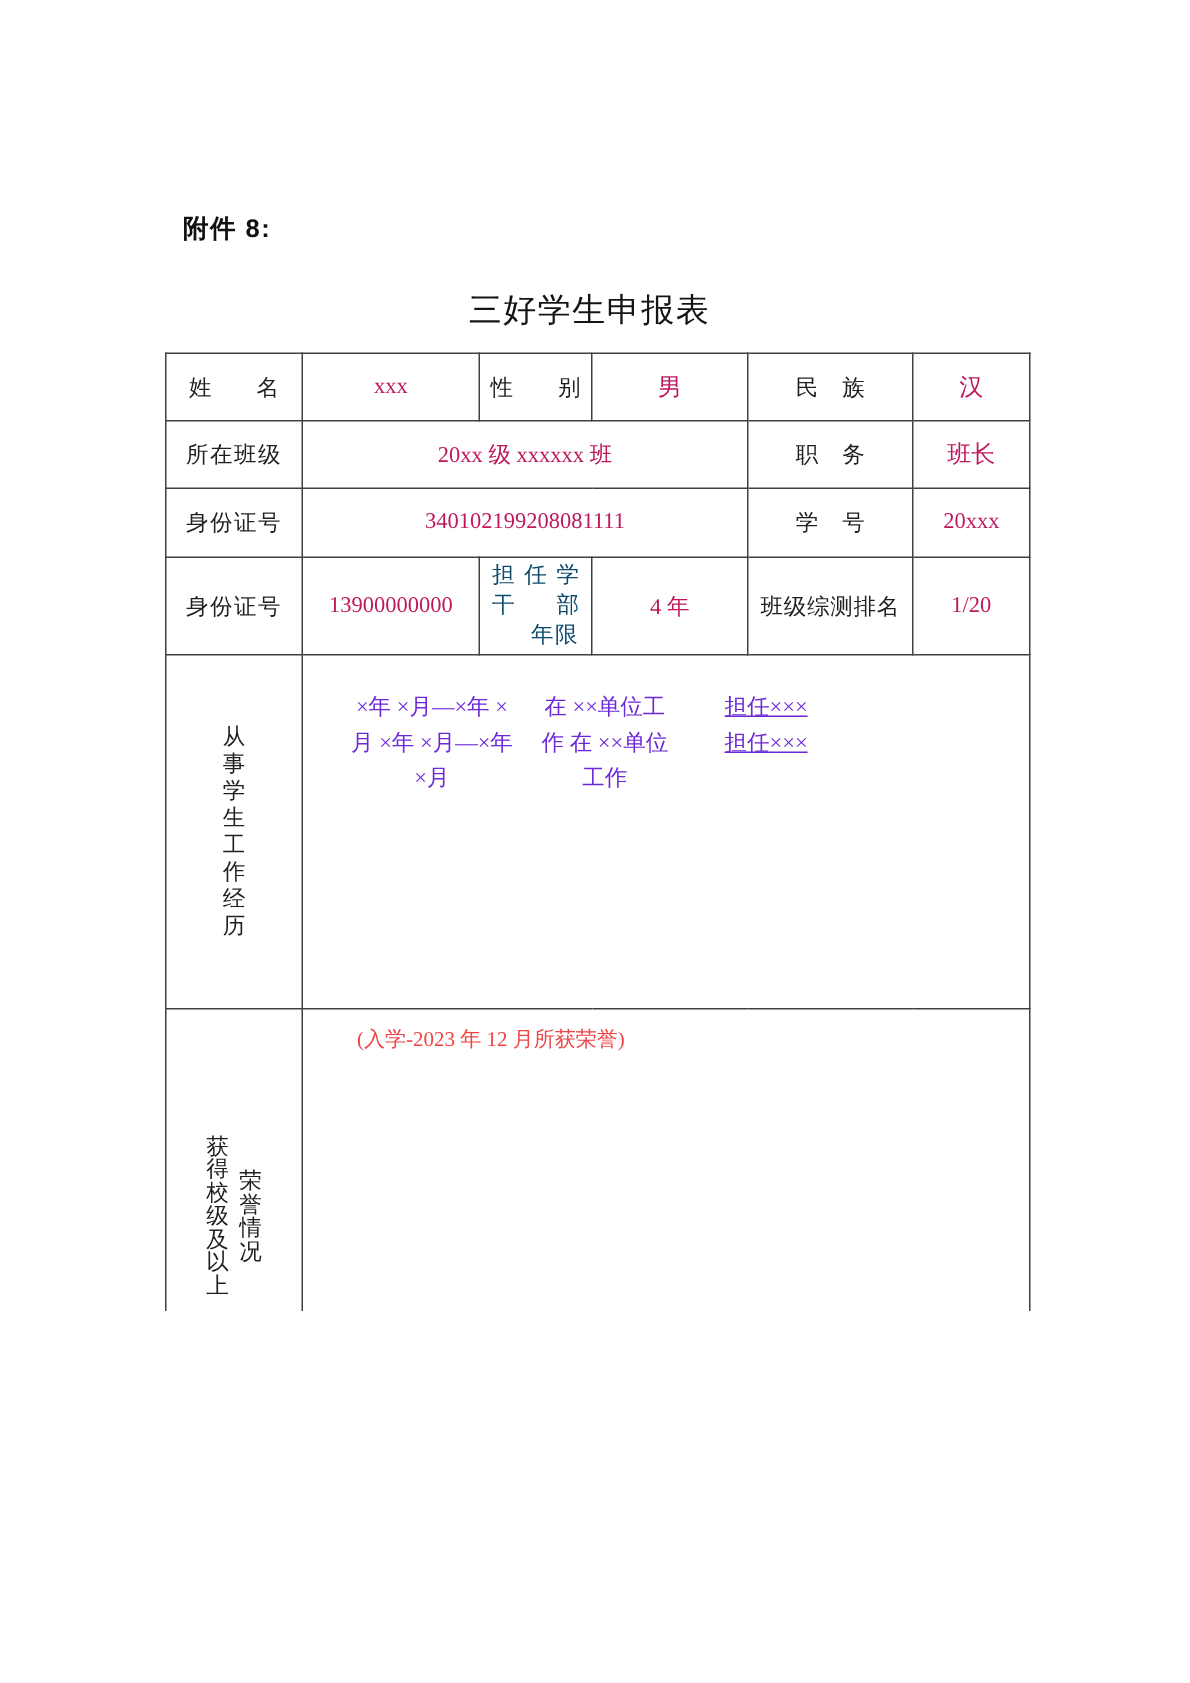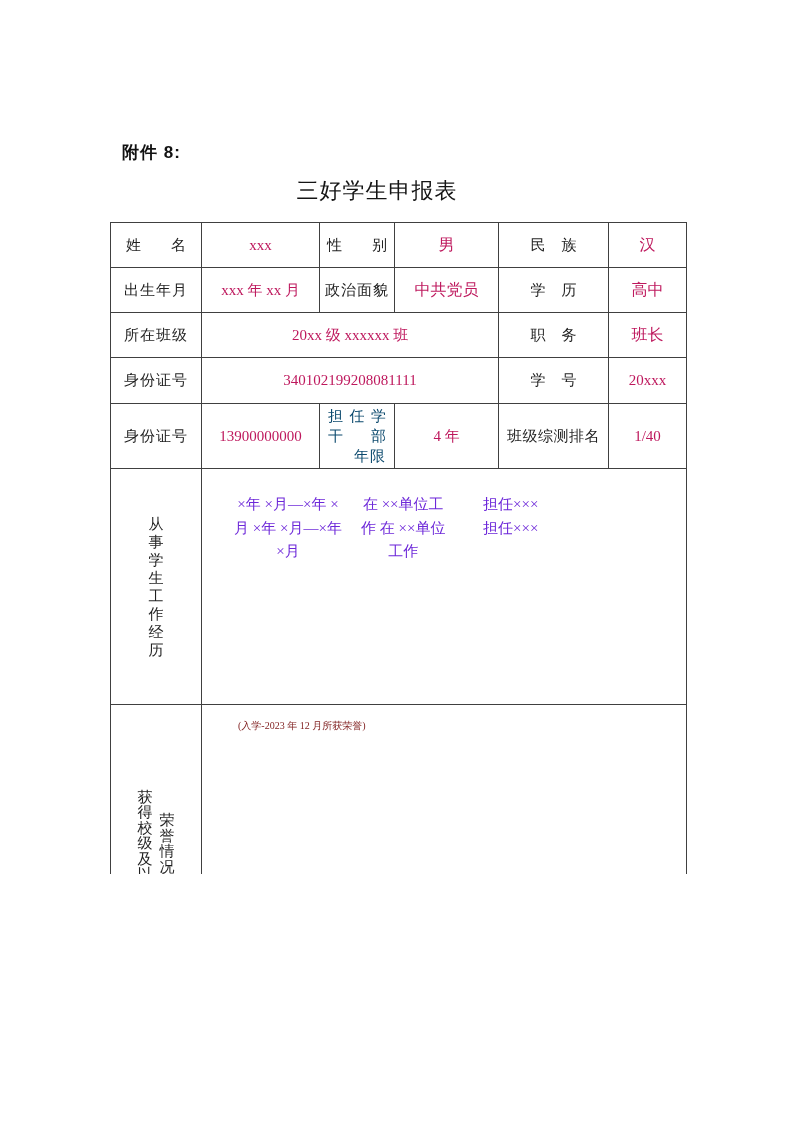--- a/index.html
+++ b/index.html
@@ -12,37 +12,37 @@
     color:#1f1f1f;
   }
   .attachment{
     position:absolute;left:122px;top:141px;
     font-family:"Liberation Sans","DejaVu Sans",sans-serif;
     font-weight:bold;font-size:17px;color:#111;
     letter-spacing:1px;
   }
   .title{
     position:absolute;left:0;top:176px;width:754px;
-    margin:0;text-align:center;
+    margin:16px;text-align:center;
     font-size:22px;font-weight:normal;color:#141414;
     letter-spacing:1px;
   }
   table.form{
     position:absolute;left:110px;top:222px;
     width:576px;border-collapse:collapse;table-layout:fixed;
     font-size:15px;
   }
   table.form td{
     border:1px solid #404040;
     padding:0;
     text-align:center;vertical-align:middle;
     box-sizing:border-box;
     background:#fff;
   }
-  table.form{border:1.5px solid #404040;}
+  table.form{border:1.5px solid #404040;margin-top:13px;}
   .lbl{color:#1f1f1f;letter-spacing:1px;}
   .spread{
     display:inline-block;
     text-align:justify;
     text-align-last:justify;
     text-justify:inter-character;
     letter-spacing:0;
   }
   .w60{width:60px;}
   .w46{width:46px;}
@@ -59,24 +59,24 @@
   .cadre-label .llast{text-align:right;letter-spacing:1px;}
   
   td.big-content{position:relative;text-align:left;vertical-align:top;}
   .exp-col{
     position:absolute;top:24px;
     color:#6d28d9;font-size:15px;line-height:23.5px;
     white-space:nowrap;
   }
   .exp-col-1{left:32px;}
   .exp-col-2{left:159px;text-align:center;}
-  .exp-col-3{left:281px;}
+  .exp-col-3{left:281px;text-decoration:underline;}
   .honors-note{
     position:absolute;left:36px;top:10px;
-    color:#7f1d1d;font-size:10px;line-height:22px;
+    color:#ef4444;font-size:14px;line-height:22px;
     white-space:nowrap;
   }
   
   td.vlabel-cell{vertical-align:middle;}
   .vwrap{display:flex;justify-content:center;align-items:center;gap:4px;}
   .vstack div{
     height:18px;line-height:18px;width:18px;
     text-align:center;font-size:15px;color:#1f1f1f;
   }
   .vstack.tight div{height:15.5px;line-height:15.5px;}
@@ -109,34 +109,20 @@
       <td>
         <span class="lbl spread w60">性别</span>
       </td>
       <td class="val" style="font-size:16px">男</td>
       <td>
         <span class="lbl spread w46">民族</span>
       </td>
       <td class="val" style="font-size:16px">汉</td>
     </tr>
 
-    <tr style="height:45px">
-      <td>
-        <span class="lbl">出生年月</span>
-      </td>
-      <td class="val">xxx 年 xx 月</td>
-      <td>
-        <span class="lbl">政治面貌</span>
-      </td>
-      <td class="val" style="font-size:16px">中共党员</td>
-      <td>
-        <span class="lbl spread w46">学历</span>
-      </td>
-      <td class="val" style="font-size:16px">高中</td>
-    </tr>
 
     <tr style="height:45px">
       <td>
         <span class="lbl">所在班级</span>
       </td>
       <td class="val" colspan="3">20xx 级 xxxxxx 班</td>
       <td>
         <span class="lbl spread w46">职务</span>
       </td>
       <td class="val" style="font-size:16px">班长</td>
@@ -162,21 +148,21 @@
         <div class="cadre-label">
           <div class="jlast">担任学</div>
           <div class="jlast">干部</div>
           <div class="llast">年限</div>
         </div>
       </td>
       <td class="val">4 年</td>
       <td>
         <span class="lbl" style="letter-spacing:0.5px">班级综测排名</span>
       </td>
-      <td class="val">1/40</td>
+      <td class="val">1/20</td>
     </tr>
 
     <tr style="height:236px">
       <td class="vlabel-cell">
         <div class="vwrap">
           <div class="vstack">
                 <div>从</div>
                 <div>事</div>
                 <div>学</div>
                 <div>生</div>

